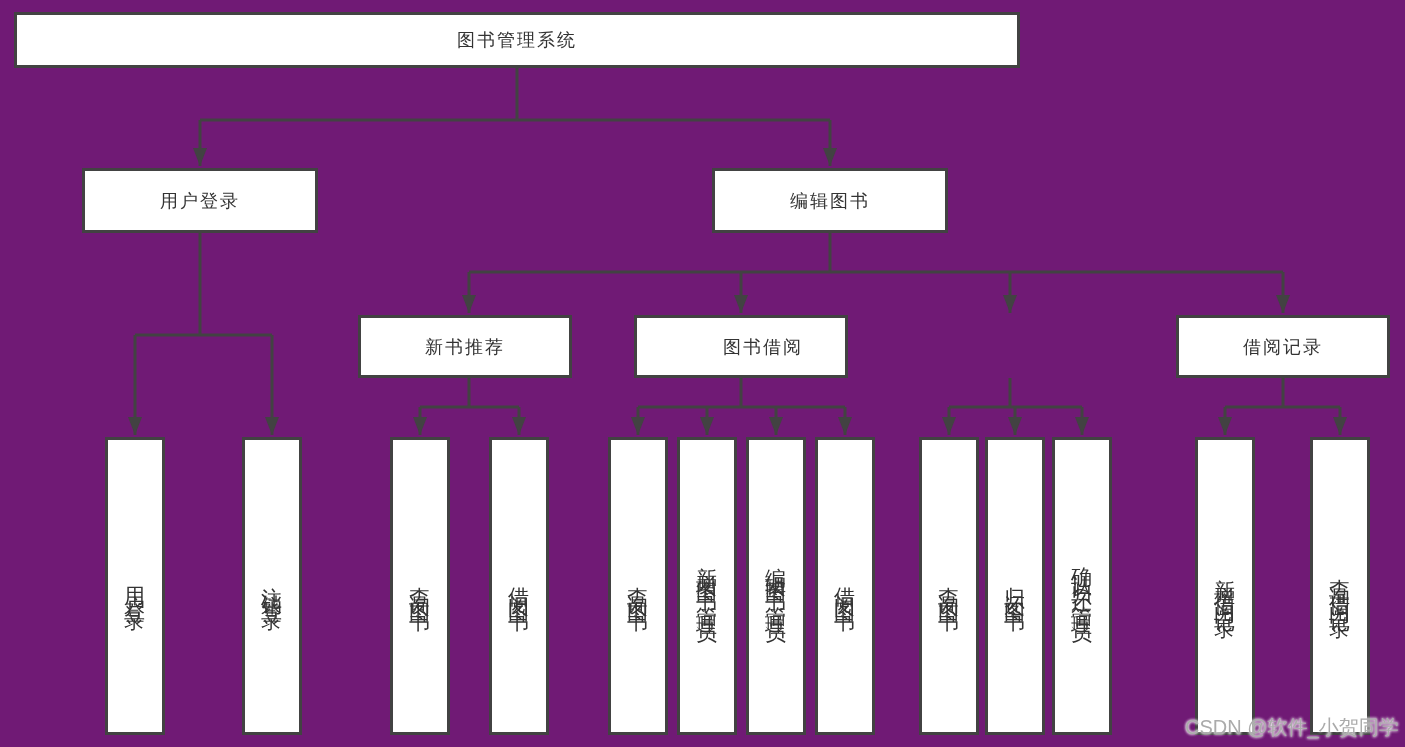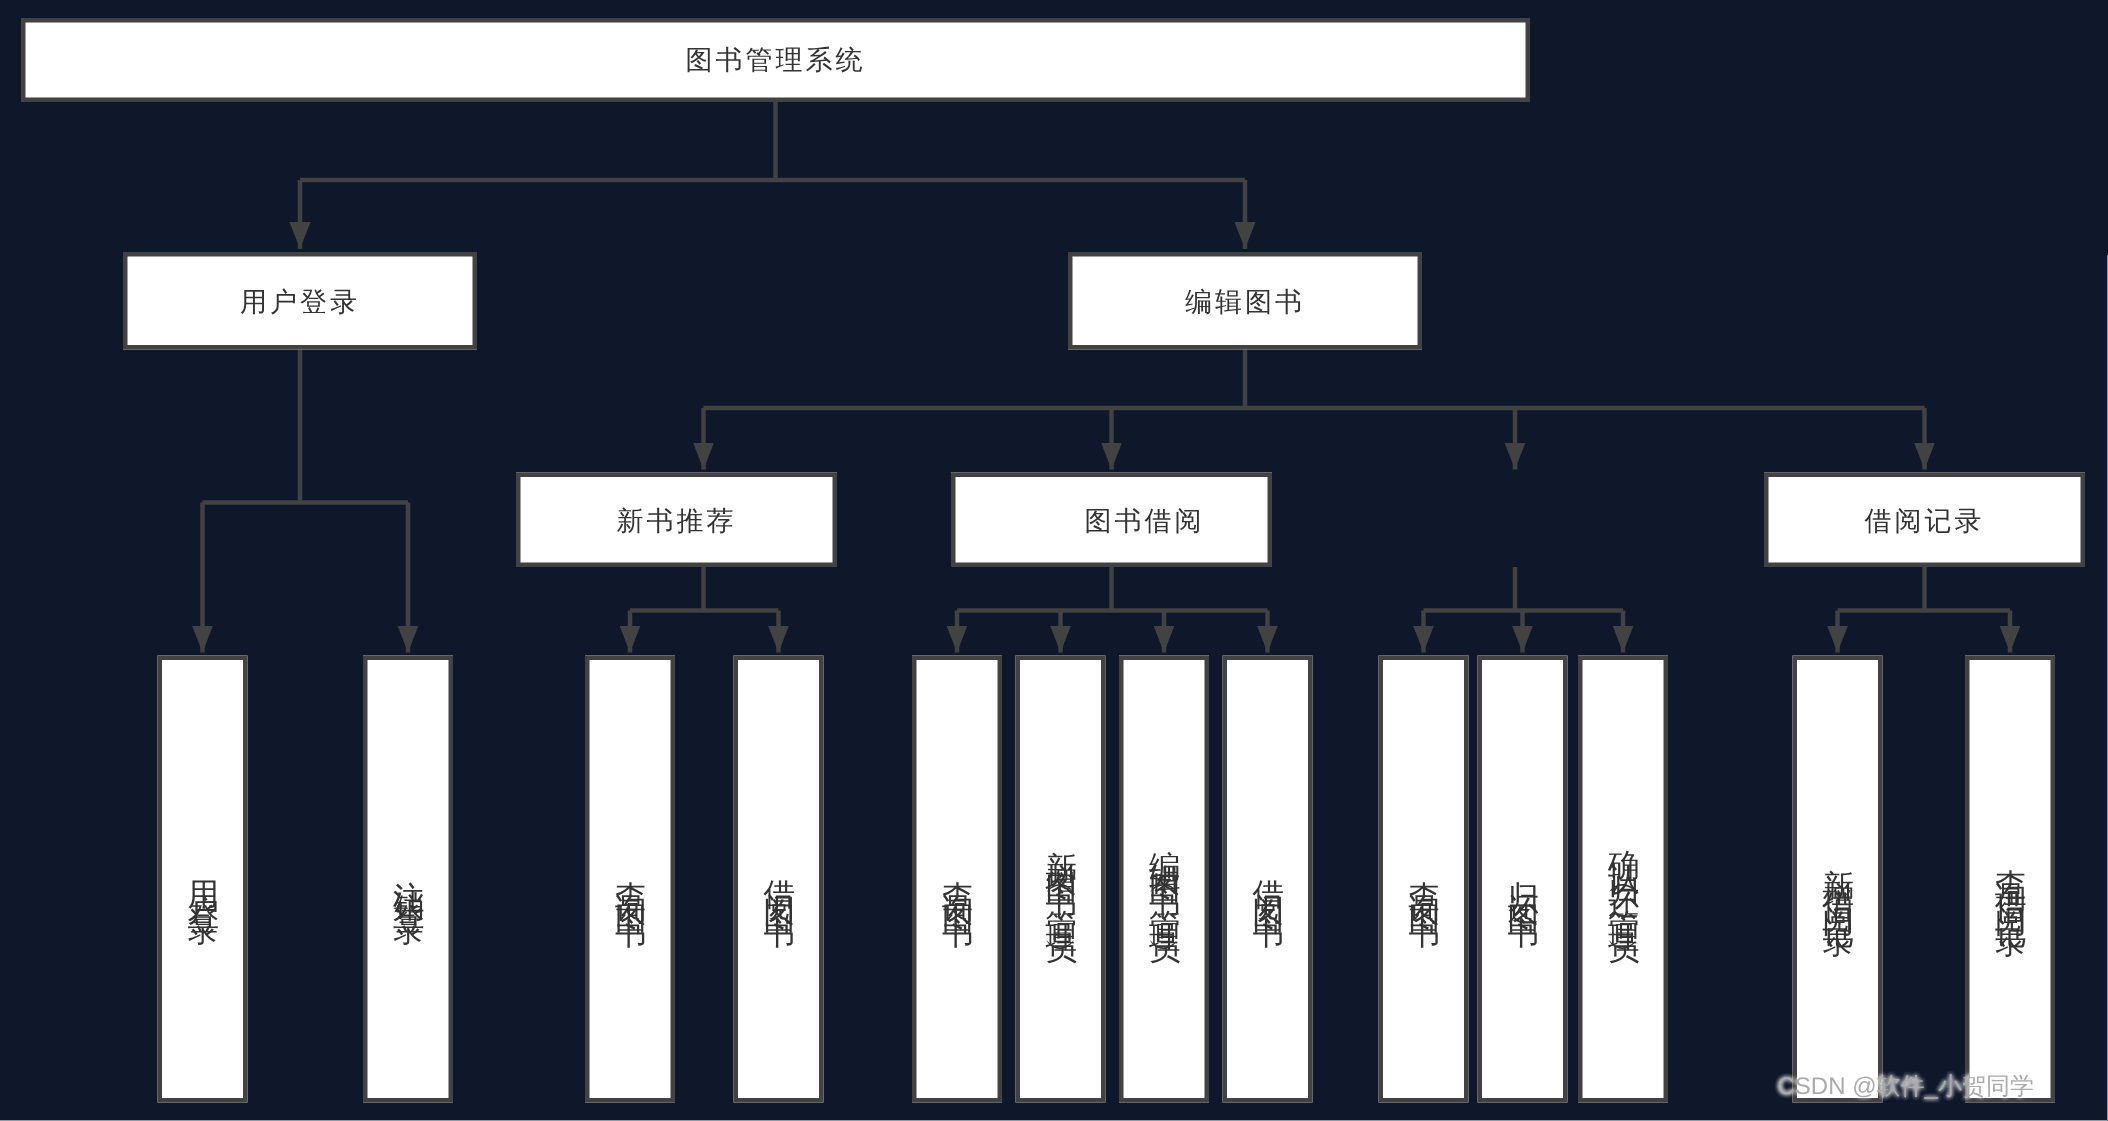--- a/index.html
+++ b/index.html
@@ -1,20 +1,20 @@
 <!DOCTYPE html>
 <html><head>
 <meta charset="utf-8">
 <style>
   html, body { margin: 0; padding: 0; background: #ffffff; }
   #canvas {
     position: relative;
     width: 1405px;
     height: 747px;
-    background: #0f172a;
+    background: #701a75;
     font-family: "Liberation Sans", sans-serif;
     overflow: hidden;
   }
   #connector-layer {
     position: absolute;
     left: 0; top: 0;
     width: 1405px; height: 747px;
   }
   .node {
     position: absolute;
@@ -36,21 +36,21 @@
     letter-spacing: 8px;
     line-height: 1;
   }
   
   .n-root  { left: 14px;  top: 12px;  width: 1006px; height: 56px; }
   
   .n-l2a   { left: 82px;  top: 168px; width: 236px;  height: 65px; }
   .n-l2b   { left: 712px; top: 168px; width: 236px;  height: 65px; }
   
   .n-l3    { top: 315px; width: 214px; height: 63px; }
-  .n-l3a   { left: 344px; }
+  .n-l3a   { left: 358px; }
   .n-l3b   { left: 634px; padding-left: 44px; }
   .n-l3c   { left: 903px; }
   .n-l3d   { left: 1176px; }
   
   .n-l4    { top: 437px; width: 60px; height: 298px; }
   .n-c01 { left: 105px; }
   .n-c02 { left: 242px; }
   .n-c03 { left: 390px; }
   .n-c04 { left: 489px; }
   .n-c05 { left: 608px; }
@@ -60,21 +60,21 @@
   .n-c09 { left: 919px; }
   .n-c10 { left: 985px; }
   .n-c11 { left: 1052px; }
   .n-c12 { left: 1195px; }
   .n-c13 { left: 1310px; }
   #watermark {
     position: absolute;
     left: 1185px;
     top: 714px;
     width: 218px;
-    font-size: 16px;
+    font-size: 20px;
     color: #ababab;
     white-space: nowrap;
     text-shadow: 0 0 3px #ffffff, 0 0 3px #ffffff;
     z-index: 5;
   }
   .connector { stroke: #424242; stroke-width: 3; fill: none; }
 </style>
 </head>
 <body>
 

